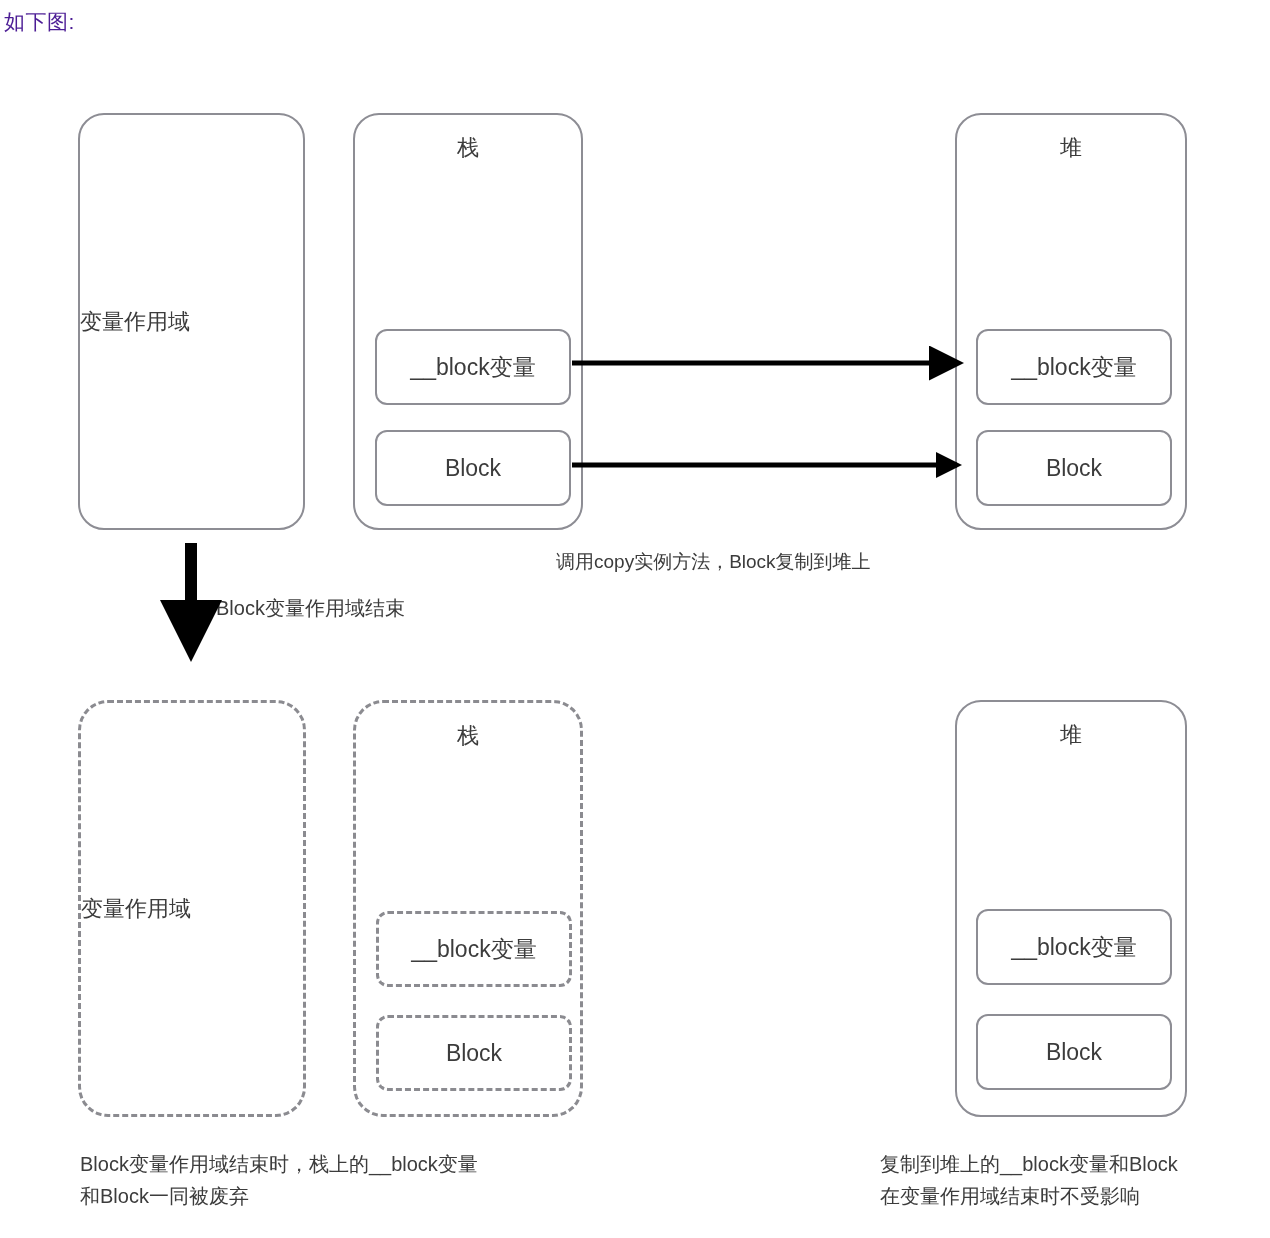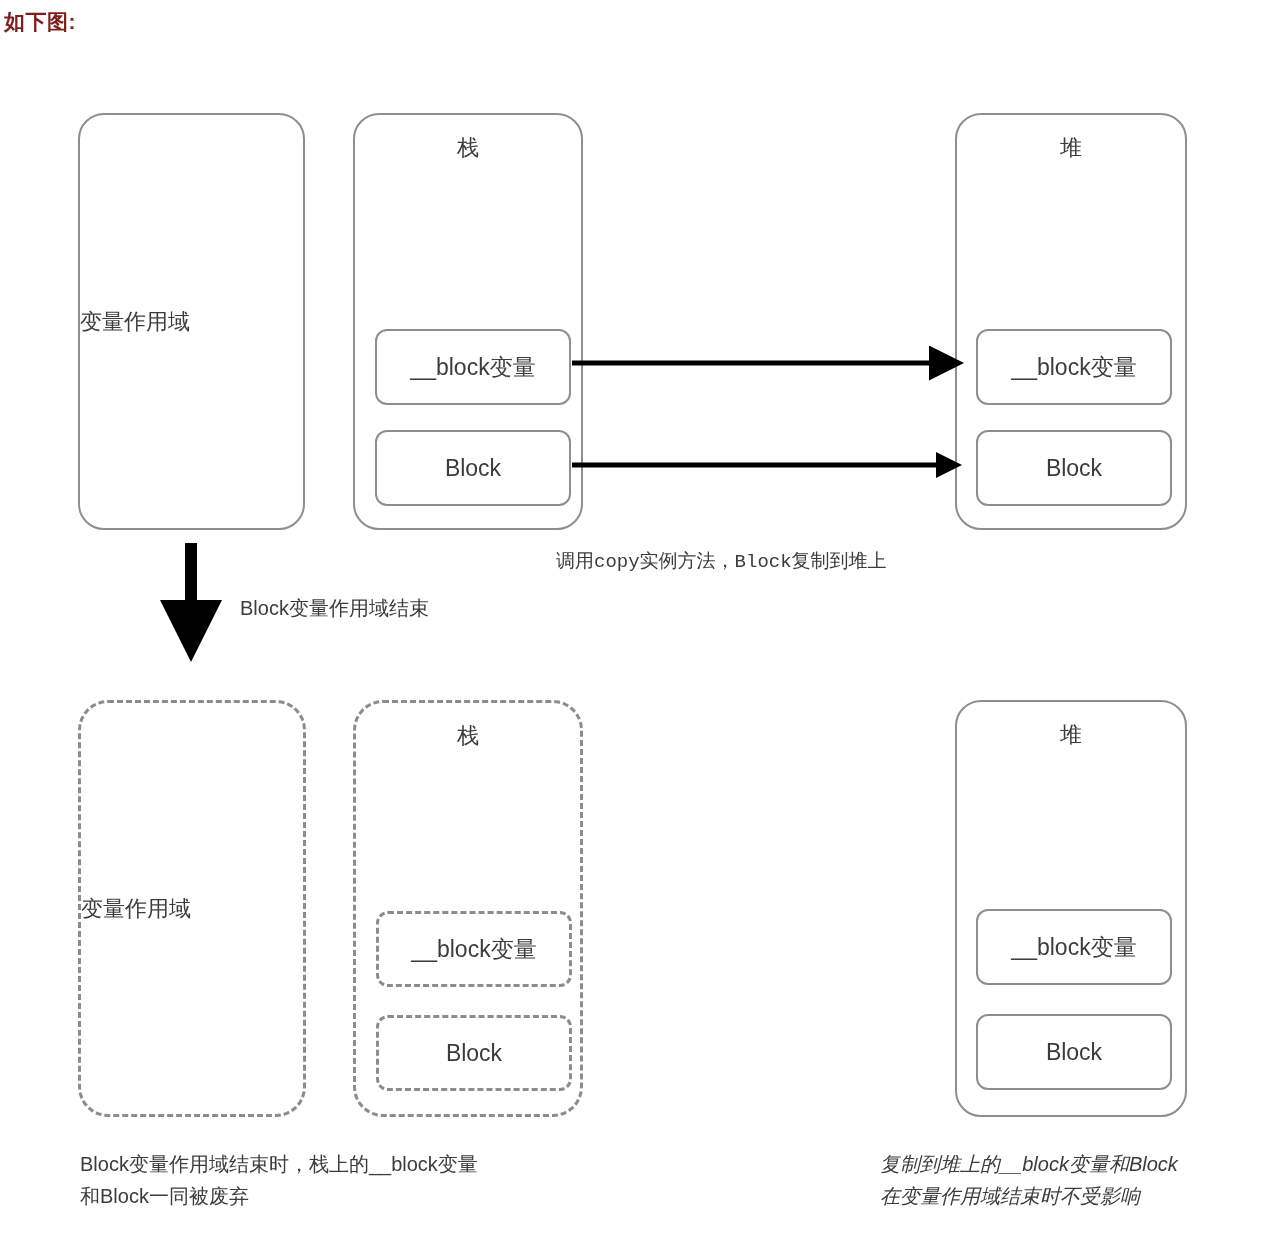--- a/index.html
+++ b/index.html
@@ -22,24 +22,23 @@
     left: 0; top: 0;
     width: 1270px;
     height: 1238px;
   }
 
   .intro {
     position: absolute;
     left: 4px;
     top: 8px;
     font-size: 21px;
-    color: #7f1d1d;
+    color: #4c1d95;
     letter-spacing: 0.5px;
     white-space: nowrap;
-    font-weight: bold;
   }
 
   
   .box {
     position: absolute;
     box-sizing: border-box;
     border: 2px solid #8d8d94;
     border-radius: 26px;
     background: #ffffff;
   }
@@ -95,21 +94,20 @@
   
   .caption {
     position: absolute;
     font-size: 20px;
     line-height: 32px;
     color: #3c3c3c;
     white-space: pre-line;
   }
   .caption.small {
     font-size: 19px;
-    font-family: Liberation Mono, monospace;
   }
 
   svg.arrows {
     position: absolute;
     left: 0;
     top: 0;
     width: 1270px;
     height: 1238px;
     pointer-events: none;
   }
@@ -132,42 +130,42 @@
   </div>
 
   <div class="box" style="left:955px; top:113px; width:232px; height:417px;">
     <div class="box-title">堆</div>
     <div class="slot" style="left:19px; top:214px; width:196px; height:76px;">__block变量</div>
     <div class="slot" style="left:19px; top:315px; width:196px; height:76px;">Block</div>
   </div>
 
   <div class="caption small" style="left:556px; top:546px;">调用copy实例方法，Block复制到堆上</div>
 
-  <div class="caption" style="left:240px; top:592px;">Block变量作用域结束</div>
+  <div class="caption" style="left:216px; top:592px;">Block变量作用域结束</div>
 
   <div class="box dashed" style="left:78px; top:700px; width:228px; height:417px;">
     <div class="box-center-label">变量作用域</div>
   </div>
 
   <div class="box dashed" style="left:353px; top:700px; width:230px; height:417px;">
     <div class="box-title">栈</div>
     <div class="slot dashed" style="left:20px; top:208px; width:196px; height:76px;">__block变量</div>
     <div class="slot dashed" style="left:20px; top:312px; width:196px; height:76px;">Block</div>
   </div>
 
   <div class="box" style="left:955px; top:700px; width:232px; height:417px;">
     <div class="box-title">堆</div>
     <div class="slot" style="left:19px; top:207px; width:196px; height:76px;">__block变量</div>
     <div class="slot" style="left:19px; top:312px; width:196px; height:76px;">Block</div>
   </div>
 
   <div class="caption" style="left:80px; top:1148px; width:520px;">Block变量作用域结束时，栈上的__block变量
 和Block一同被废弃</div>
 
-  <div class="caption" style="left:880px; top:1148px; width:390px;font-style:italic;">复制到堆上的__block变量和Block
+  <div class="caption" style="left:880px; top:1148px; width:390px;">复制到堆上的__block变量和Block
 在变量作用域结束时不受影响</div>
 
   <svg class="arrows" viewBox="0 0 1270 1238" xmlns="http://www.w3.org/2000/svg">
     <defs>
       <marker id="head-right" markerWidth="7" markerHeight="7" refX="5.6" refY="3.5" orient="auto" markerUnits="strokeWidth">
         <path d="M0,0 L7,3.5 L0,7 z" fill="#000000"></path>
       </marker>
       <marker id="head-down" markerWidth="5.2" markerHeight="5.2" refX="4.2" refY="2.6" orient="auto" markerUnits="strokeWidth">
         <path d="M0,0 L5.2,2.6 L0,5.2 z" fill="#000000"></path>
       </marker>

